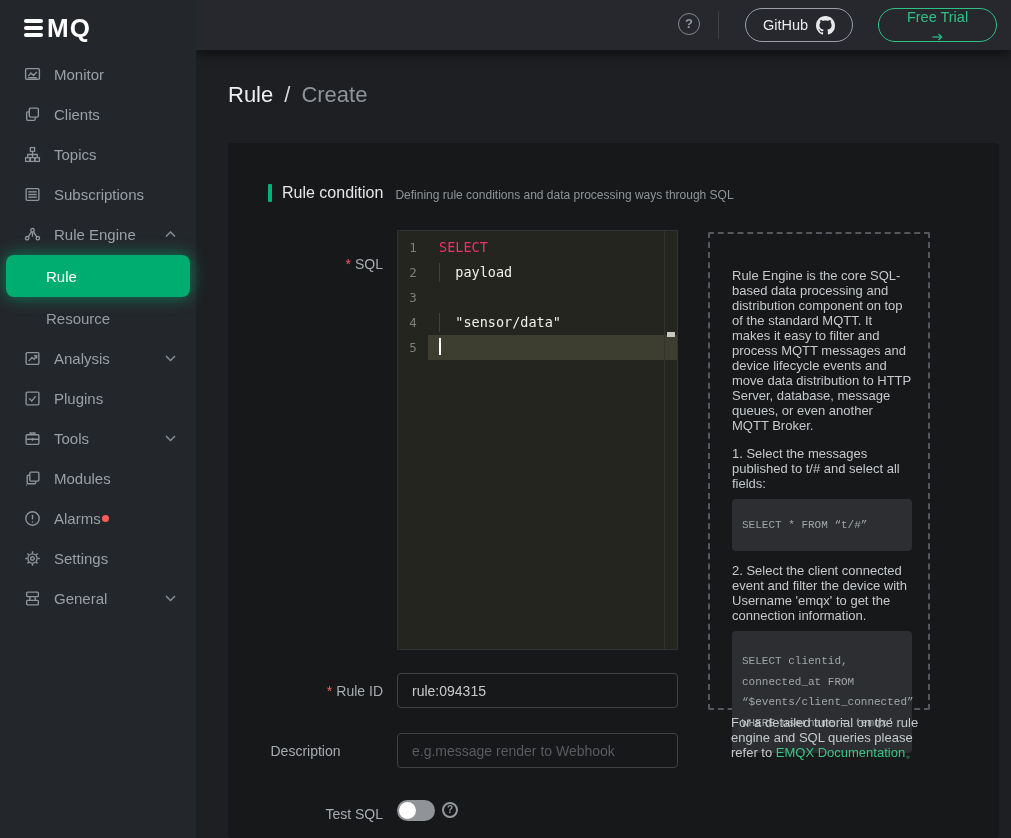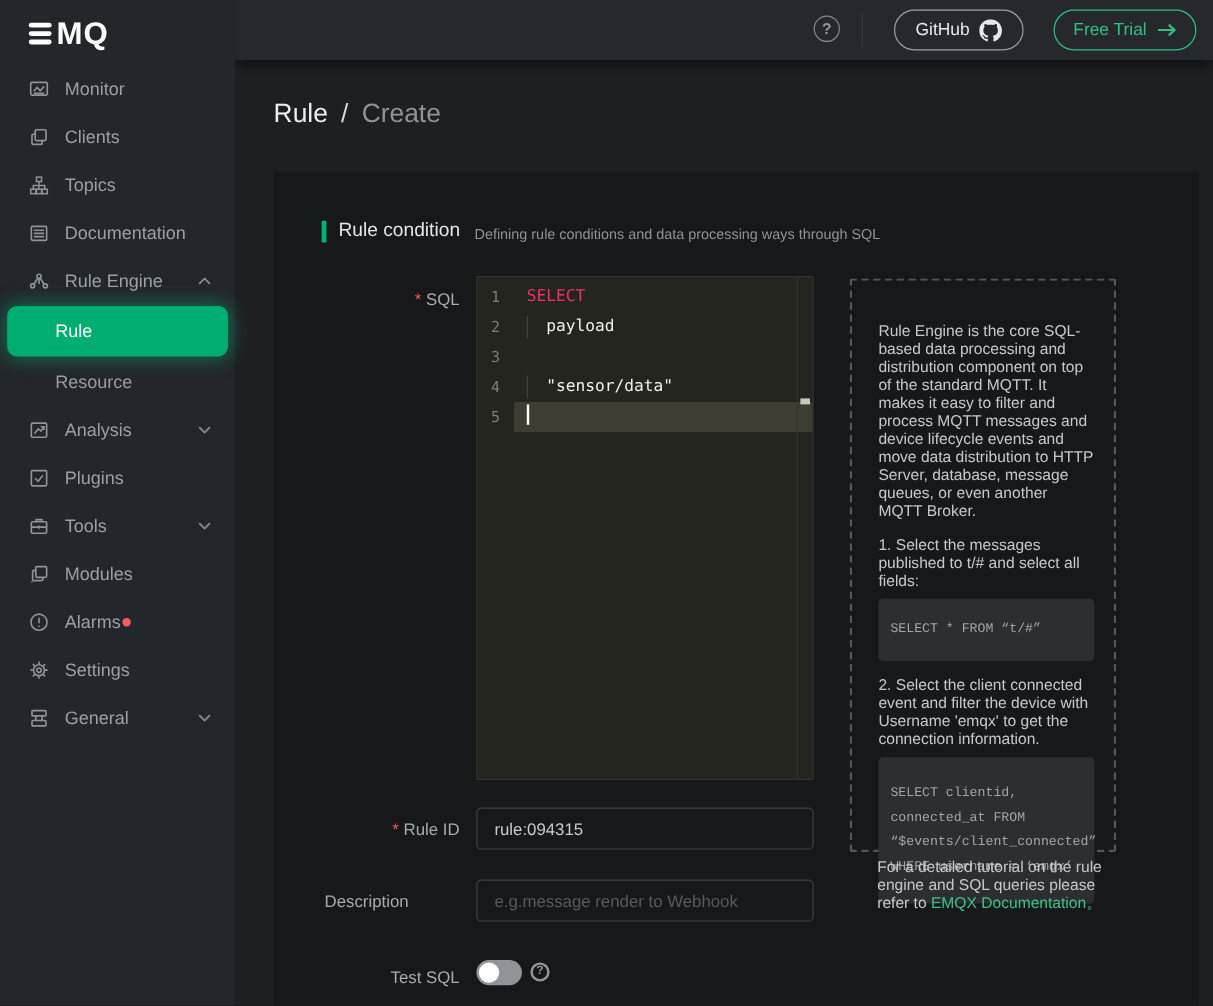--- a/index.html
+++ b/index.html
@@ -23,21 +23,21 @@
   .nav-item .chev { position:absolute; right:20px; top:17px; }
   .nav-sub { height:40px; display:flex; align-items:center; padding-left:46px; color:#979da3; font-size:15px; cursor:pointer; }
   .nav-active { margin:1px 6px; height:42px; border-radius:8px; background:#00ad70; color:#fff; display:flex; align-items:center; padding-left:40px; font-size:15px; box-shadow:0 0 16px 2px rgba(0,195,128,.45); cursor:pointer; }
   .alarm-dot { display:inline-block; width:7px; height:7px; border-radius:50%; background:#ff5c57; margin-left:1px; vertical-align:8px; }
 
   
   .topbar { position:absolute; left:196px; top:0; width:815px; height:50px; background:#26282d; box-shadow:0 4px 10px rgba(0,0,0,.5); z-index:5; }
   .help-circle { position:absolute; left:482px; top:13px; width:22px; height:22px; border:1.5px solid #83888d; border-radius:50%; color:#9599a0; font-size:13px; font-weight:700; text-align:center; line-height:19px; cursor:pointer; }
   .top-divider { position:absolute; left:522px; top:11px; width:1px; height:28px; background:#3c3f44; }
   .btn-github { position:absolute; left:549px; top:8px; width:108px; height:34px; border:1.5px solid #9aa0a6; border-radius:17px; background:transparent; color:#e8eaec; font-size:14.5px; display:flex; align-items:center; justify-content:center; gap:8px; cursor:pointer; font-family:inherit; }
-  .btn-trial { position:absolute; left:682px; top:8px; width:119px; height:34px; border:1.5px solid #2ec282; border-radius:17px; background:transparent; color:#2ec282; font-size:14.5px; display:flex; align-items:center; justify-content:center; gap:8px; cursor:pointer; font-family:inherit; }
+  .btn-trial { position:absolute; left:682px; top:8px; width:119px; height:34px; border:1.5px solid #2ec282; border-radius:17px; background:transparent; color:#2ec282; font-size:14.5px; display:flex; align-items:center; justify-content:center; gap:8px; cursor:pointer; font-family:inherit;flex-direction:column; }
 
   
   .breadcrumb { position:absolute; left:228px; top:82px; font-size:22px; display:flex; gap:11px; align-items:baseline; z-index:2; }
   .bc-current { color:#eceef0; font-weight:500; cursor:pointer; }
   .bc-sep { color:#d4d7d9; }
   .bc-action { color:#8f9499; }
 
   
   .card { position:absolute; left:228px; top:143px; width:771px; height:695px; background:#17181a; border-radius:3px; z-index:1; }
   .section-head { position:absolute; left:40px; top:41px; display:flex; align-items:center; }
@@ -129,21 +129,21 @@
 
     <div class="nav-item">
       <span class="ico">
         <svg class="icon" width="17" height="17" viewBox="0 0 16 16" fill="none" stroke="currentColor" stroke-width="1.3">
             <rect x="2" y="2.5" width="12" height="11" rx="1"></rect>
             <line x1="4" y1="5.5" x2="12" y2="5.5"></line>
             <line x1="4" y1="8" x2="12" y2="8"></line>
             <line x1="4" y1="10.5" x2="12" y2="10.5"></line>
           </svg>
       </span>
-      <span>Documentation</span>
+      <span>Subscriptions</span>
     </div>
 
     <div class="nav-item">
       <span class="ico">
         <svg class="icon" width="17" height="17" viewBox="0 0 16 16" fill="none" stroke="currentColor" stroke-width="1.3">
             <circle cx="3" cy="11.5" r="1.6"></circle>
             <circle cx="8" cy="4" r="1.6"></circle>
             <circle cx="13" cy="11.5" r="1.6"></circle>
             <path d="M4 10.2 7 5.5M9 5.5l3 4.7M8 6v4"></path>
           </svg>
@@ -282,21 +282,21 @@
 </div>
 
 <div class="card">
 
   <div class="section-head">
     <span class="section-bar"></span>
     <span class="section-title">Rule condition</span>
     <span class="section-sub">Defining rule conditions and data processing ways through SQL</span>
   </div>
 
-  <div class="f-label" style="top:98px;">
+  <div class="f-label" style="top:113px;">
     <span class="req">*</span><span>SQL</span>
   </div>
 
   <div class="editor">
     <div class="ed-line kw">
       <span class="ed-gutter">1</span>
       <span class="ed-code">SELECT</span>
     </div>
     <div class="ed-line">
       <span class="ed-gutter">2</span>

